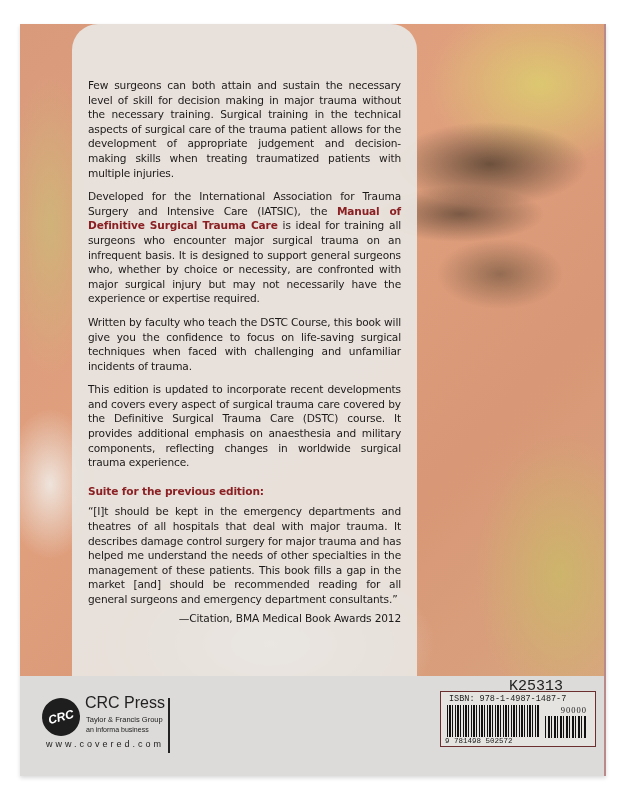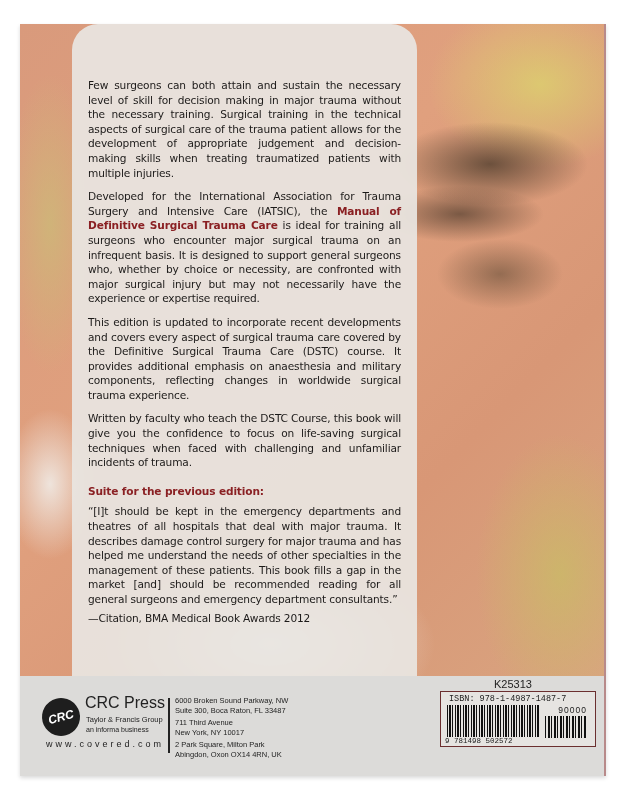--- a/index.html
+++ b/index.html
@@ -28,91 +28,81 @@
   }
   .text-panel {
     position:absolute; left:52px; top:0; width:345px; height:734px;
     background:rgba(232,229,225,0.93);
     box-sizing:border-box; padding:54px 16px 0 16px;
     color:#1c1a19; font-size:10.6px; line-height:14.6px; letter-spacing:-0.15px;border-radius:26px;
   }
   .text-panel p { margin:0 0 9px 0; text-align:justify; }
   .hl { color:#8a2023; font-weight:bold; }
   .praise-heading { color:#8a2023; font-weight:bold; margin:14px 0 6px 0; font-size:10.6px; }
-  .citation { margin-top:2px; }
+  .citation { margin-top:2px;text-align:right; }
   .footer {
     position:absolute; left:0; top:652px; width:584px; height:100px;
     background:#dcdbd9;
   }
   .logo-block { position:absolute; left:22px; top:18px; width:140px; height:60px; }
   .crc-circle {
     position:absolute; left:0; top:4px; width:38px; height:38px; border-radius:50%;
     background:#1e1e1e; color:#fff; font-style:italic; font-weight:bold; font-size:12px;
     display:flex; align-items:center; justify-content:center; transform:rotate(-15deg);
     font-family:"Liberation Sans", sans-serif;
   }
   .crc-name { position:absolute; left:43px; top:0; font-size:16px; color:#222; font-family:"Liberation Sans", sans-serif; }
   .crc-group { position:absolute; left:44px; top:21px; font-size:7.5px; color:#222; font-family:"Liberation Sans", sans-serif; white-space:nowrap;}
   .crc-inf { position:absolute; left:44px; top:32px; font-size:7px; color:#222; font-family:"Liberation Sans", sans-serif; white-space:nowrap;}
   .crc-url { position:absolute; left:4px; top:45px; font-size:9px; letter-spacing:3px; color:#222; font-family:"Liberation Sans", sans-serif; white-space:nowrap;}
   .divider { position:absolute; left:148px; top:22px; width:1.5px; height:55px; background:#222; }
   .address { position:absolute; left:155px; top:20px; font-size:7.5px; line-height:9.5px; color:#1e1e1e; font-family:"Liberation Sans", sans-serif; }
   .address div.gap { height:3px; }
-  .kcode { position:absolute; left:474px; top:2px; font-size:11px; font-family:Liberation Sans, sans-serif; color:#222; }
+  .kcode { position:absolute; left:489px; top:2px; font-size:15px; font-family:Liberation Mono, monospace; color:#222; }
   .barcode-box {
     position:absolute; left:420px; top:15px; width:156px; height:56px;
     border:1.5px solid #6b2f2f; background:#e6e4e1; box-sizing:border-box;
   }
   .isbn { position:absolute; left:8px; top:2px; font-size:8.5px; font-family:"Liberation Mono", monospace; color:#222; white-space:nowrap; }
-  .price { position:absolute; right:8px; top:13px; font-size:8.5px; font-family:Liberation Sans, sans-serif; color:#222; letter-spacing:1px; }
+  .price { position:absolute; right:8px; top:13px; font-size:8.5px; font-family:Liberation Serif, serif; color:#222; letter-spacing:1px; }
   .bars-main {
     position:absolute; left:6px; top:13px; width:92px; height:32px;
     background: repeating-linear-gradient(90deg, #111 0 1px, transparent 1px 2px, #111 2px 4px, transparent 4px 5px, #111 5px 6px, transparent 6px 8px);
   }
   .bars-add {
     position:absolute; left:104px; top:24px; width:42px; height:22px;
     background: repeating-linear-gradient(90deg, #111 0 1px, transparent 1px 3px, #111 3px 5px, transparent 5px 6px);
   }
   .bar-digits { position:absolute; left:4px; top:45px; font-size:7.5px; font-family:"Liberation Mono", monospace; color:#222; white-space:nowrap; background:#e6e4e1; }
 </style>
 </head>
 <body>
 
 <div class="book">
   <div class="photo"></div>
 
   <div class="text-panel">
     <p>Few surgeons can both attain and sustain the necessary level of skill for decision making in major trauma without the necessary training. Surgical training in the technical aspects of surgical care of the trauma patient allows for the development of appropriate judgement and decision-making skills when treating traumatized patients with multiple injuries.</p>
     <p><span>Developed for the International Association for Trauma Surgery and Intensive Care (IATSIC), the </span><span class="hl">Manual of Definitive Surgical Trauma Care</span><span> is ideal for training all surgeons who encounter major surgical trauma on an infrequent basis. It is designed to support general surgeons who, whether by choice or necessity, are confronted with major surgical injury but may not necessarily have the experience or expertise required.</span></p>
+    <p>Written by faculty who teach the DSTC Course, this book will give you the confidence to focus on life-saving surgical techniques when faced with challenging and unfamiliar incidents of trauma.</p>
     <p>This edition is updated to incorporate recent developments and covers every aspect of surgical trauma care covered by the Definitive Surgical Trauma Care (DSTC) course. It provides additional emphasis on anaesthesia and military components, reflecting changes in worldwide surgical trauma experience.</p>
-    <p>Written by faculty who teach the DSTC Course, this book will give you the confidence to focus on life-saving surgical techniques when faced with challenging and unfamiliar incidents of trauma.</p>
     <div class="praise-heading">Suite for the previous edition:</div>
     <p style="margin-bottom:4px;">“[I]t should be kept in the emergency departments and theatres of all hospitals that deal with major trauma. It describes damage control surgery for major trauma and has helped me understand the needs of other specialties in the management of these patients. This book fills a gap in the market [and] should be recommended reading for all general surgeons and emergency department consultants.”</p>
     <div class="citation">—Citation, BMA Medical Book Awards 2012</div>
   </div>
 
   <div class="footer">
     <div class="logo-block">
       <div class="crc-circle">CRC</div>
       <div class="crc-name">CRC Press</div>
       <div class="crc-group">Taylor &amp; Francis Group</div>
       <div class="crc-inf">an informa business</div>
       <div class="crc-url">www.covered.com</div>
     </div>
     <div class="divider"></div>
-    <div class="address">
-      <div>6000 Broken Sound Parkway, NW</div>
-      <div>Suite 300, Boca Raton, FL 33487</div>
-      <div class="gap"></div>
-      <div>711 Third Avenue</div>
-      <div>New York, NY 10017</div>
-      <div class="gap"></div>
-      <div>2 Park Square, Milton Park</div>
-      <div>Abingdon, Oxon OX14 4RN, UK</div>
-    </div>
 
     <div class="kcode">K25313</div>
     <div class="barcode-box">
       <div class="isbn">ISBN: 978-1-4987-1487-7</div>
       <div class="bars-main"></div>
       <div class="price">90000</div>
       <div class="bars-add"></div>
       <div class="bar-digits">9 781498 502572</div>
     </div>
   </div>

